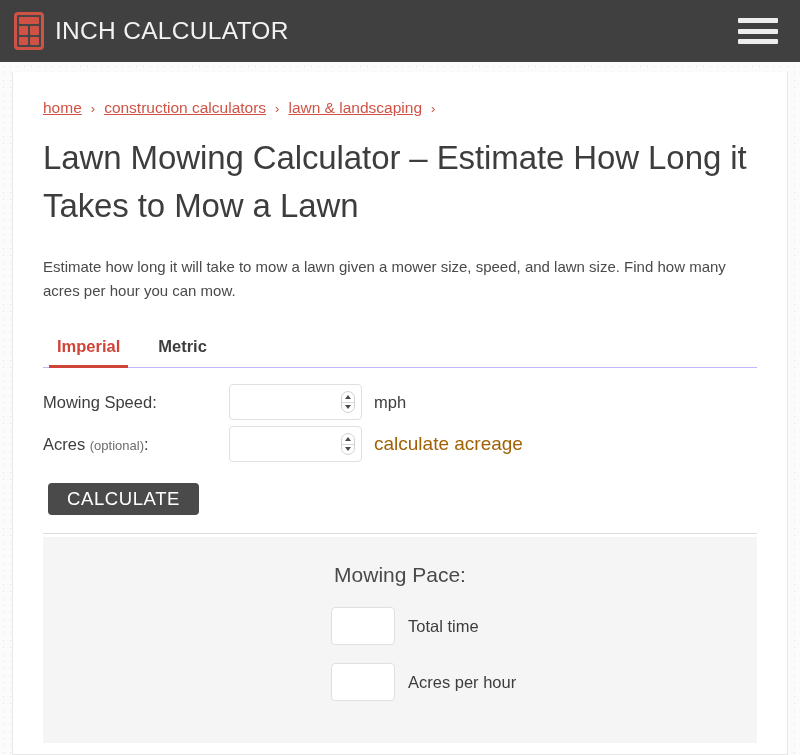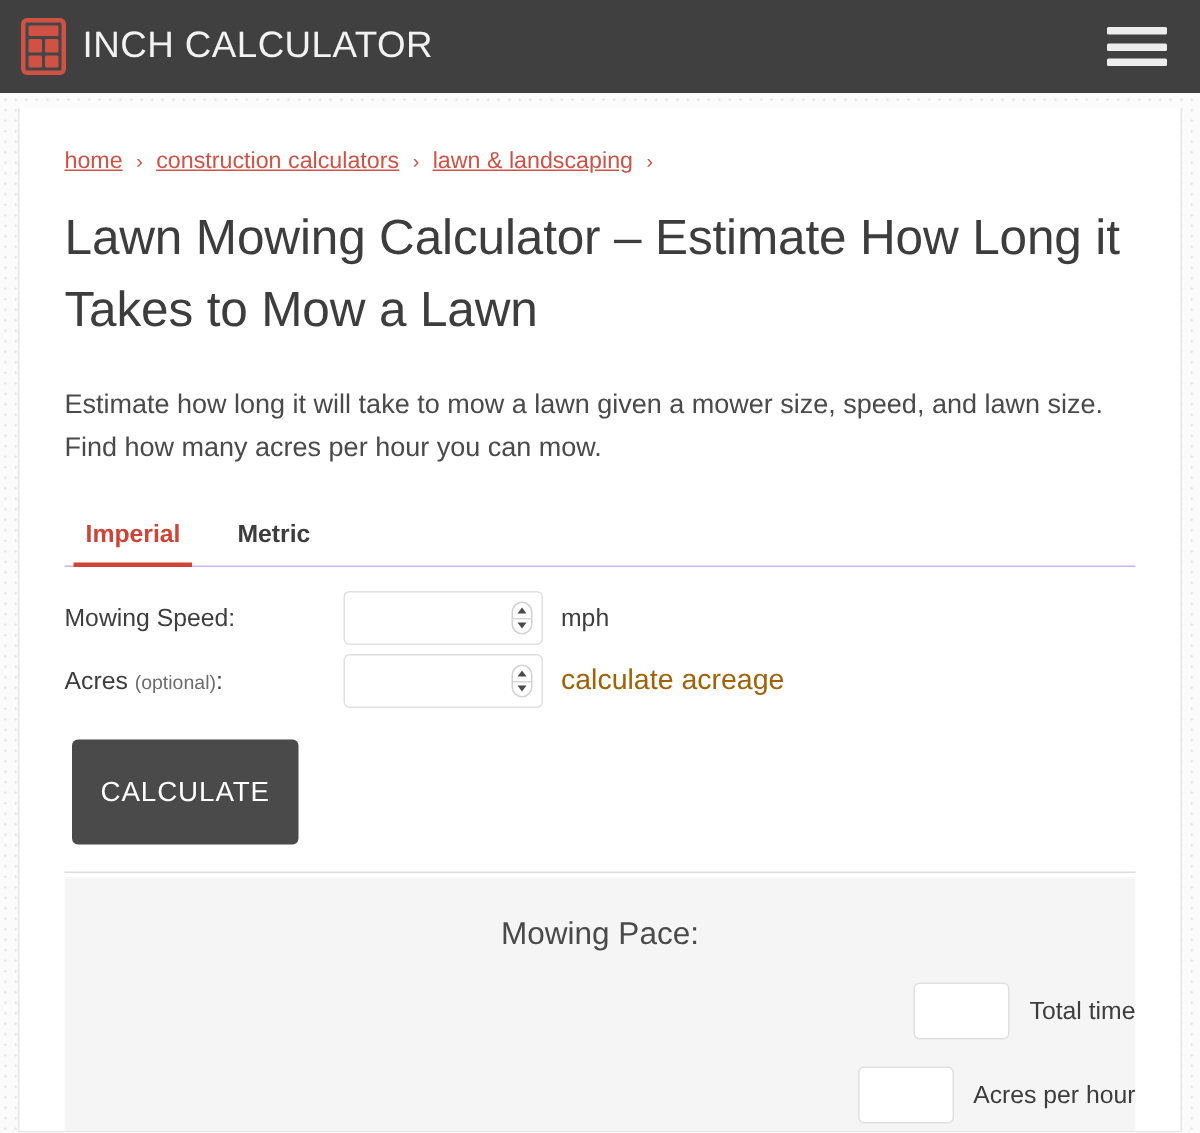--- a/index.html
+++ b/index.html
@@ -116,21 +116,21 @@
     margin: 17px 0 0 0;
     font-size: 33px;
     font-weight: 400;
     line-height: 1.45;
     color: #3d3d3d;
     letter-spacing: -0.1px;
     max-width: 710px;
   }
   .page-desc {
     margin: 25px 0 0 0;
-    font-size: 18px;
+    font-size: 15px;
     line-height: 1.65;
     color: #4a4a4a;
     max-width: 735px;
   }
 
   
   .tabs {
     margin-top: 26px;
     border-bottom: 1px solid #c4b5fd;
     display: flex;
@@ -229,21 +229,21 @@
   .calc-btn {
     margin-top: 17px;
     margin-left: 5px;
     background: #4a4a4a;
     color: #ffffff;
     border: none;
     border-radius: 4px;
     font-family: "Liberation Sans", sans-serif;
     font-size: 18.5px;
     letter-spacing: 0.6px;
-    padding: 24px 19px;
+    padding: 5px 19px;
     cursor: pointer;
   }
 
   
   .results-sep {
     margin-top: 18px;
     border-top: 1px solid #dcdcdc;
   }
   .results {
     background: #f5f5f5;
@@ -254,21 +254,21 @@
   }
   .results-title {
     font-size: 21px;
     color: #4a4a4a;
     font-weight: 400;
     margin: 0 0 20px 0;
   }
   .result-row {
     display: flex;
     align-items: center;
-    justify-content: flex-end;
+    justify-content: flex-start;
     margin: 0 0 18px 288px;
   }
   .result-box {
     width: 64px;
     height: 38px;
     background: #ffffff;
     border: 1px solid #e0e0e0;
     border-radius: 4px;
     flex: none;
   }

